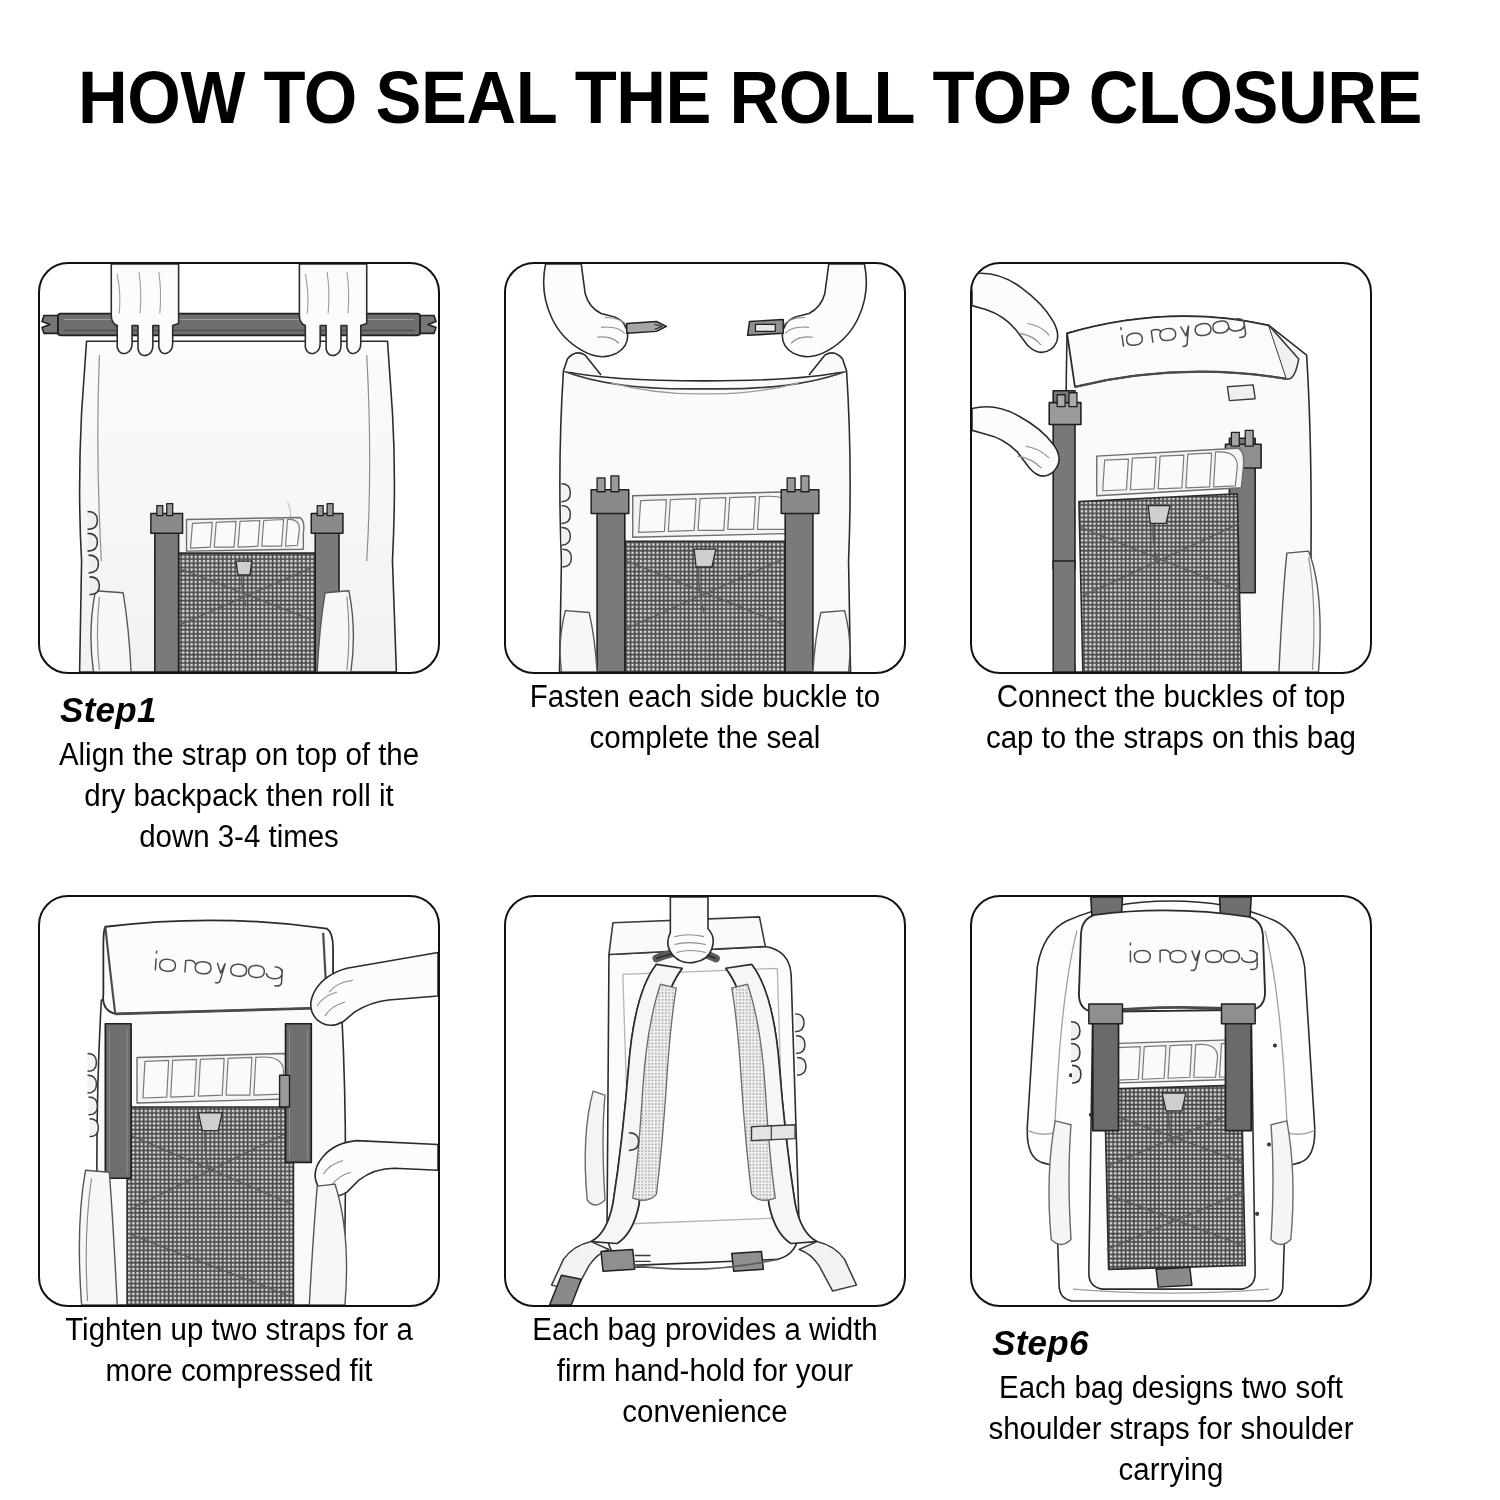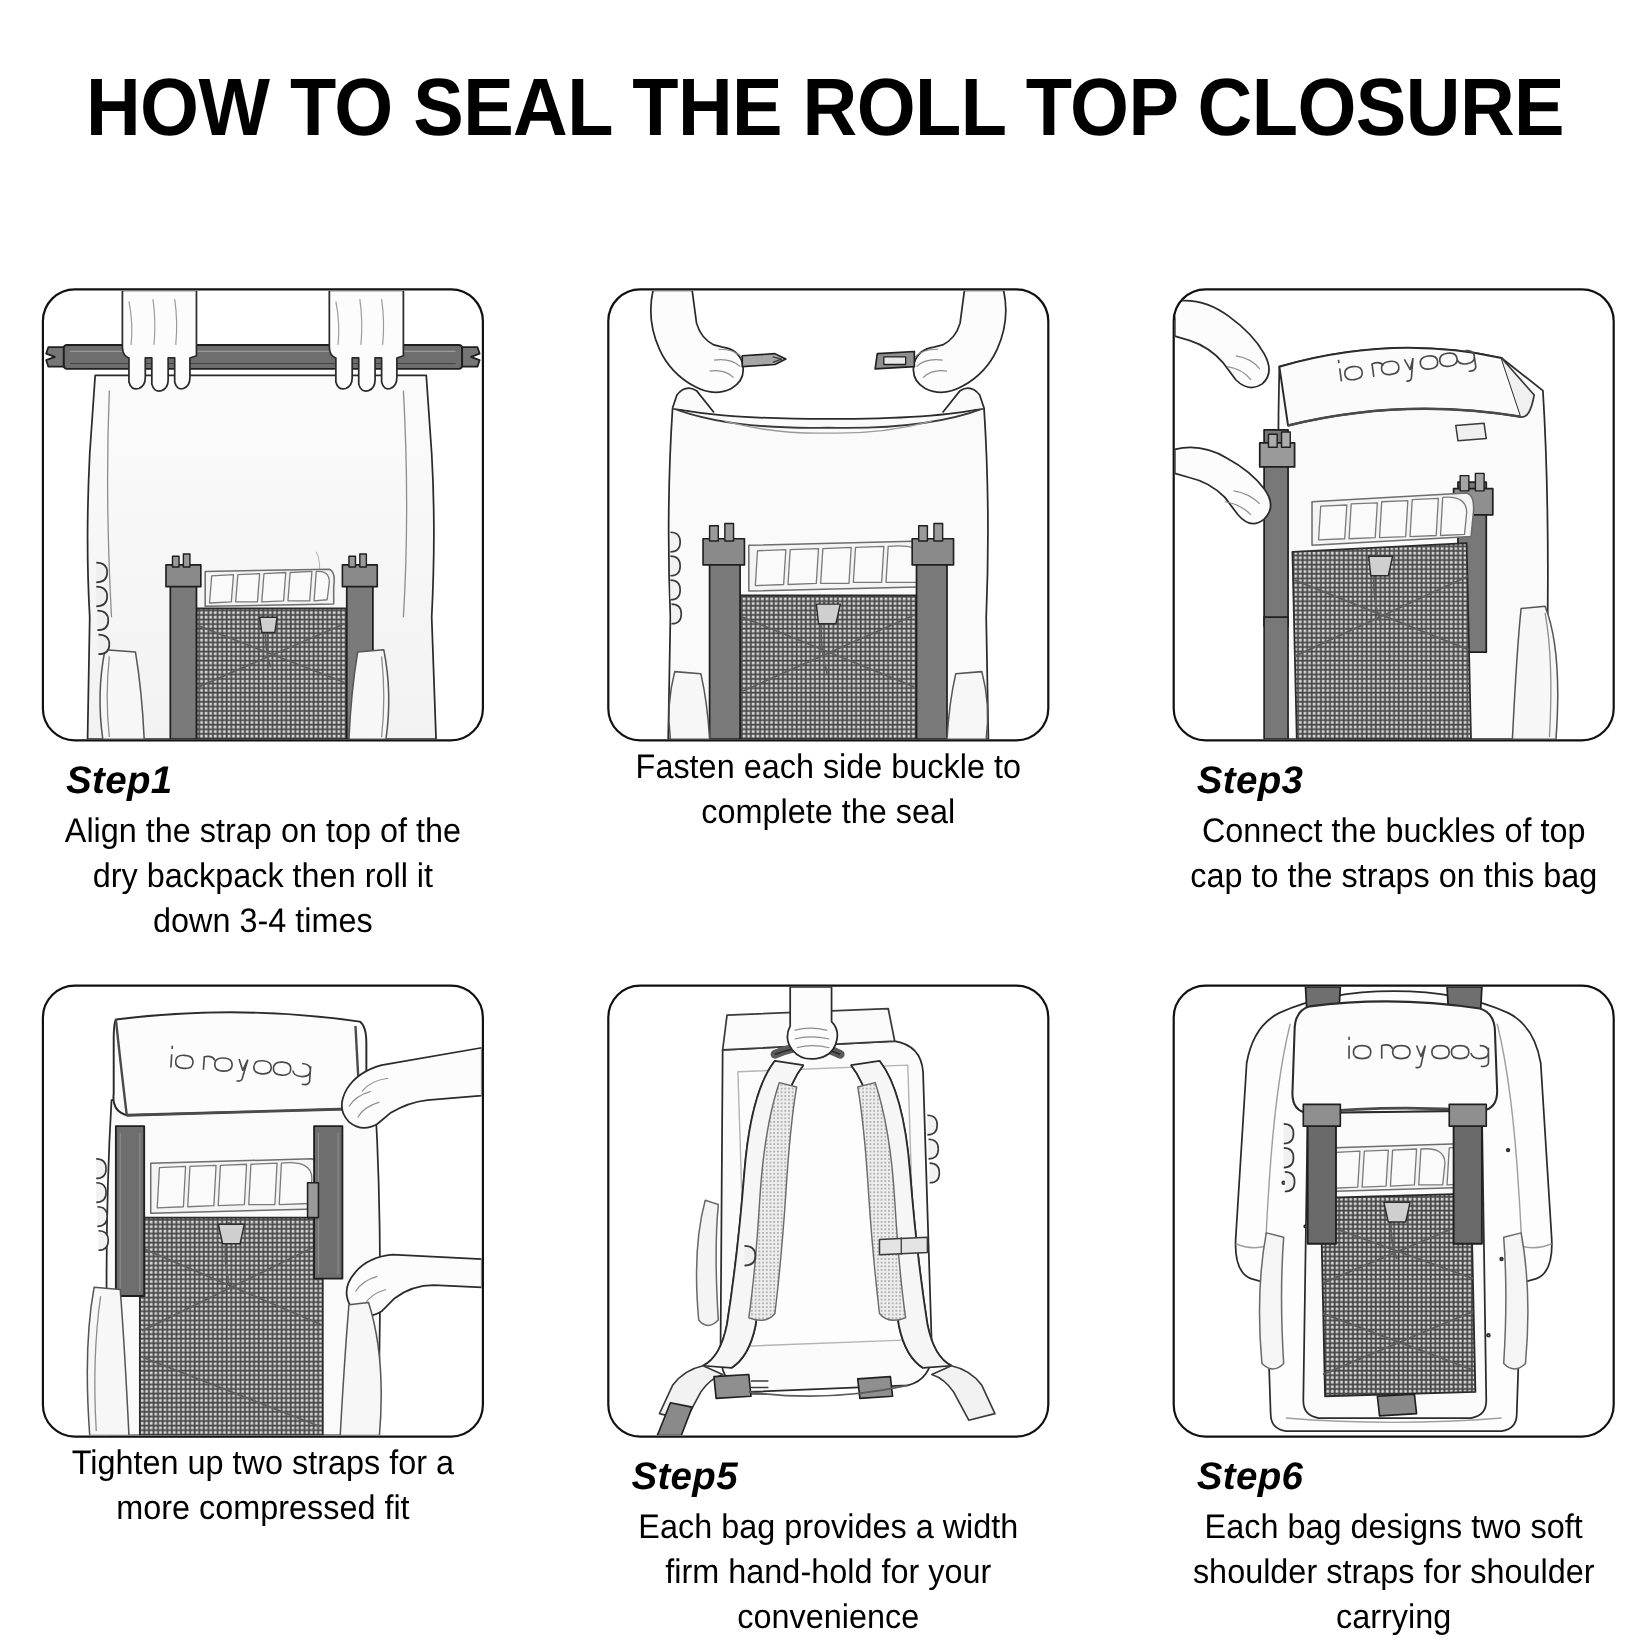--- a/index.html
+++ b/index.html
@@ -24,21 +24,21 @@
     transform: scaleX(0.93);
     transform-origin: center top;
     white-space: nowrap;
   }
 
   .grid {
     position: absolute;
     top: 262px; left: 38px;
     width: 1430px;
   }
-  .row { display: flex; gap: 112px; }
+  .row { display: flex; gap: 64px; }
   .row + .row { margin-top: 38px; }
   .cell { width: 402px; }
 
   .panel {
     width: 402px; height: 412px;
     border: 2.5px solid #111;
     border-radius: 30px;
     background: #ffffff;
     overflow: hidden;
     position: relative;
@@ -316,21 +316,20 @@
 
               <path d="M340 290 Q356 330 350 412 L310 412 Q314 330 318 292 Z" fill="#f7f7f7" stroke="#555" stroke-width="1.4"></path>
               <path d="M340 296 Q348 340 344 410" stroke="#8d8d8d" stroke-width="1.2"></path>
 
               <rect x="82" y="300" width="22" height="112" fill="#787878" stroke="#1f1f1f" stroke-width="1.5"></rect>
 
               <path d="M258 124 L284 122 L286 136 L260 138 Z" fill="#efefef" stroke="#3a3a3a" stroke-width="1.4"></path>
             </g>
           </svg>
         </div>
-        <div class="step-label">Step3</div>
         <div class="step-text">Connect the buckles of top cap to the straps on this bag</div>
       </div>
 
     </div>
 
     <div class="row">
 
       <div class="cell">
         <div class="panel">
           <svg viewBox="0 0 402 412" xmlns="http://www.w3.org/2000/svg">
@@ -476,21 +475,20 @@
               <path d="M124 238 q10 0 10 9 q0 9 -10 9" stroke="#3a3a3a" stroke-width="1.6" fill="#efefef"></path>
 
               <g stroke="#3a3a3a" stroke-width="1.5" fill="#f2f2f2">
                 <path d="M292 118 q9 0 9 9 q0 9 -9 9"></path>
                 <path d="M293 140 q9 0 9 9 q0 9 -9 9"></path>
                 <path d="M294 162 q9 0 9 9 q0 9 -9 9"></path>
               </g>
             </g>
           </svg>
         </div>
-        <div class="step-label">Step5</div>
         <div class="step-text">Each bag provides a width firm hand-hold for your convenience</div>
       </div>
 
       <div class="cell">
         <div class="panel">
           <svg viewBox="0 0 402 412" xmlns="http://www.w3.org/2000/svg">
             <defs>
               <pattern id="mesh6" width="4.2" height="4.2" patternUnits="userSpaceOnUse">
                 <rect width="4.2" height="4.2" fill="#454545"></rect>
                 <rect width="2.5" height="2.5" x="0.6" y="0.6" fill="#dadada"></rect>

